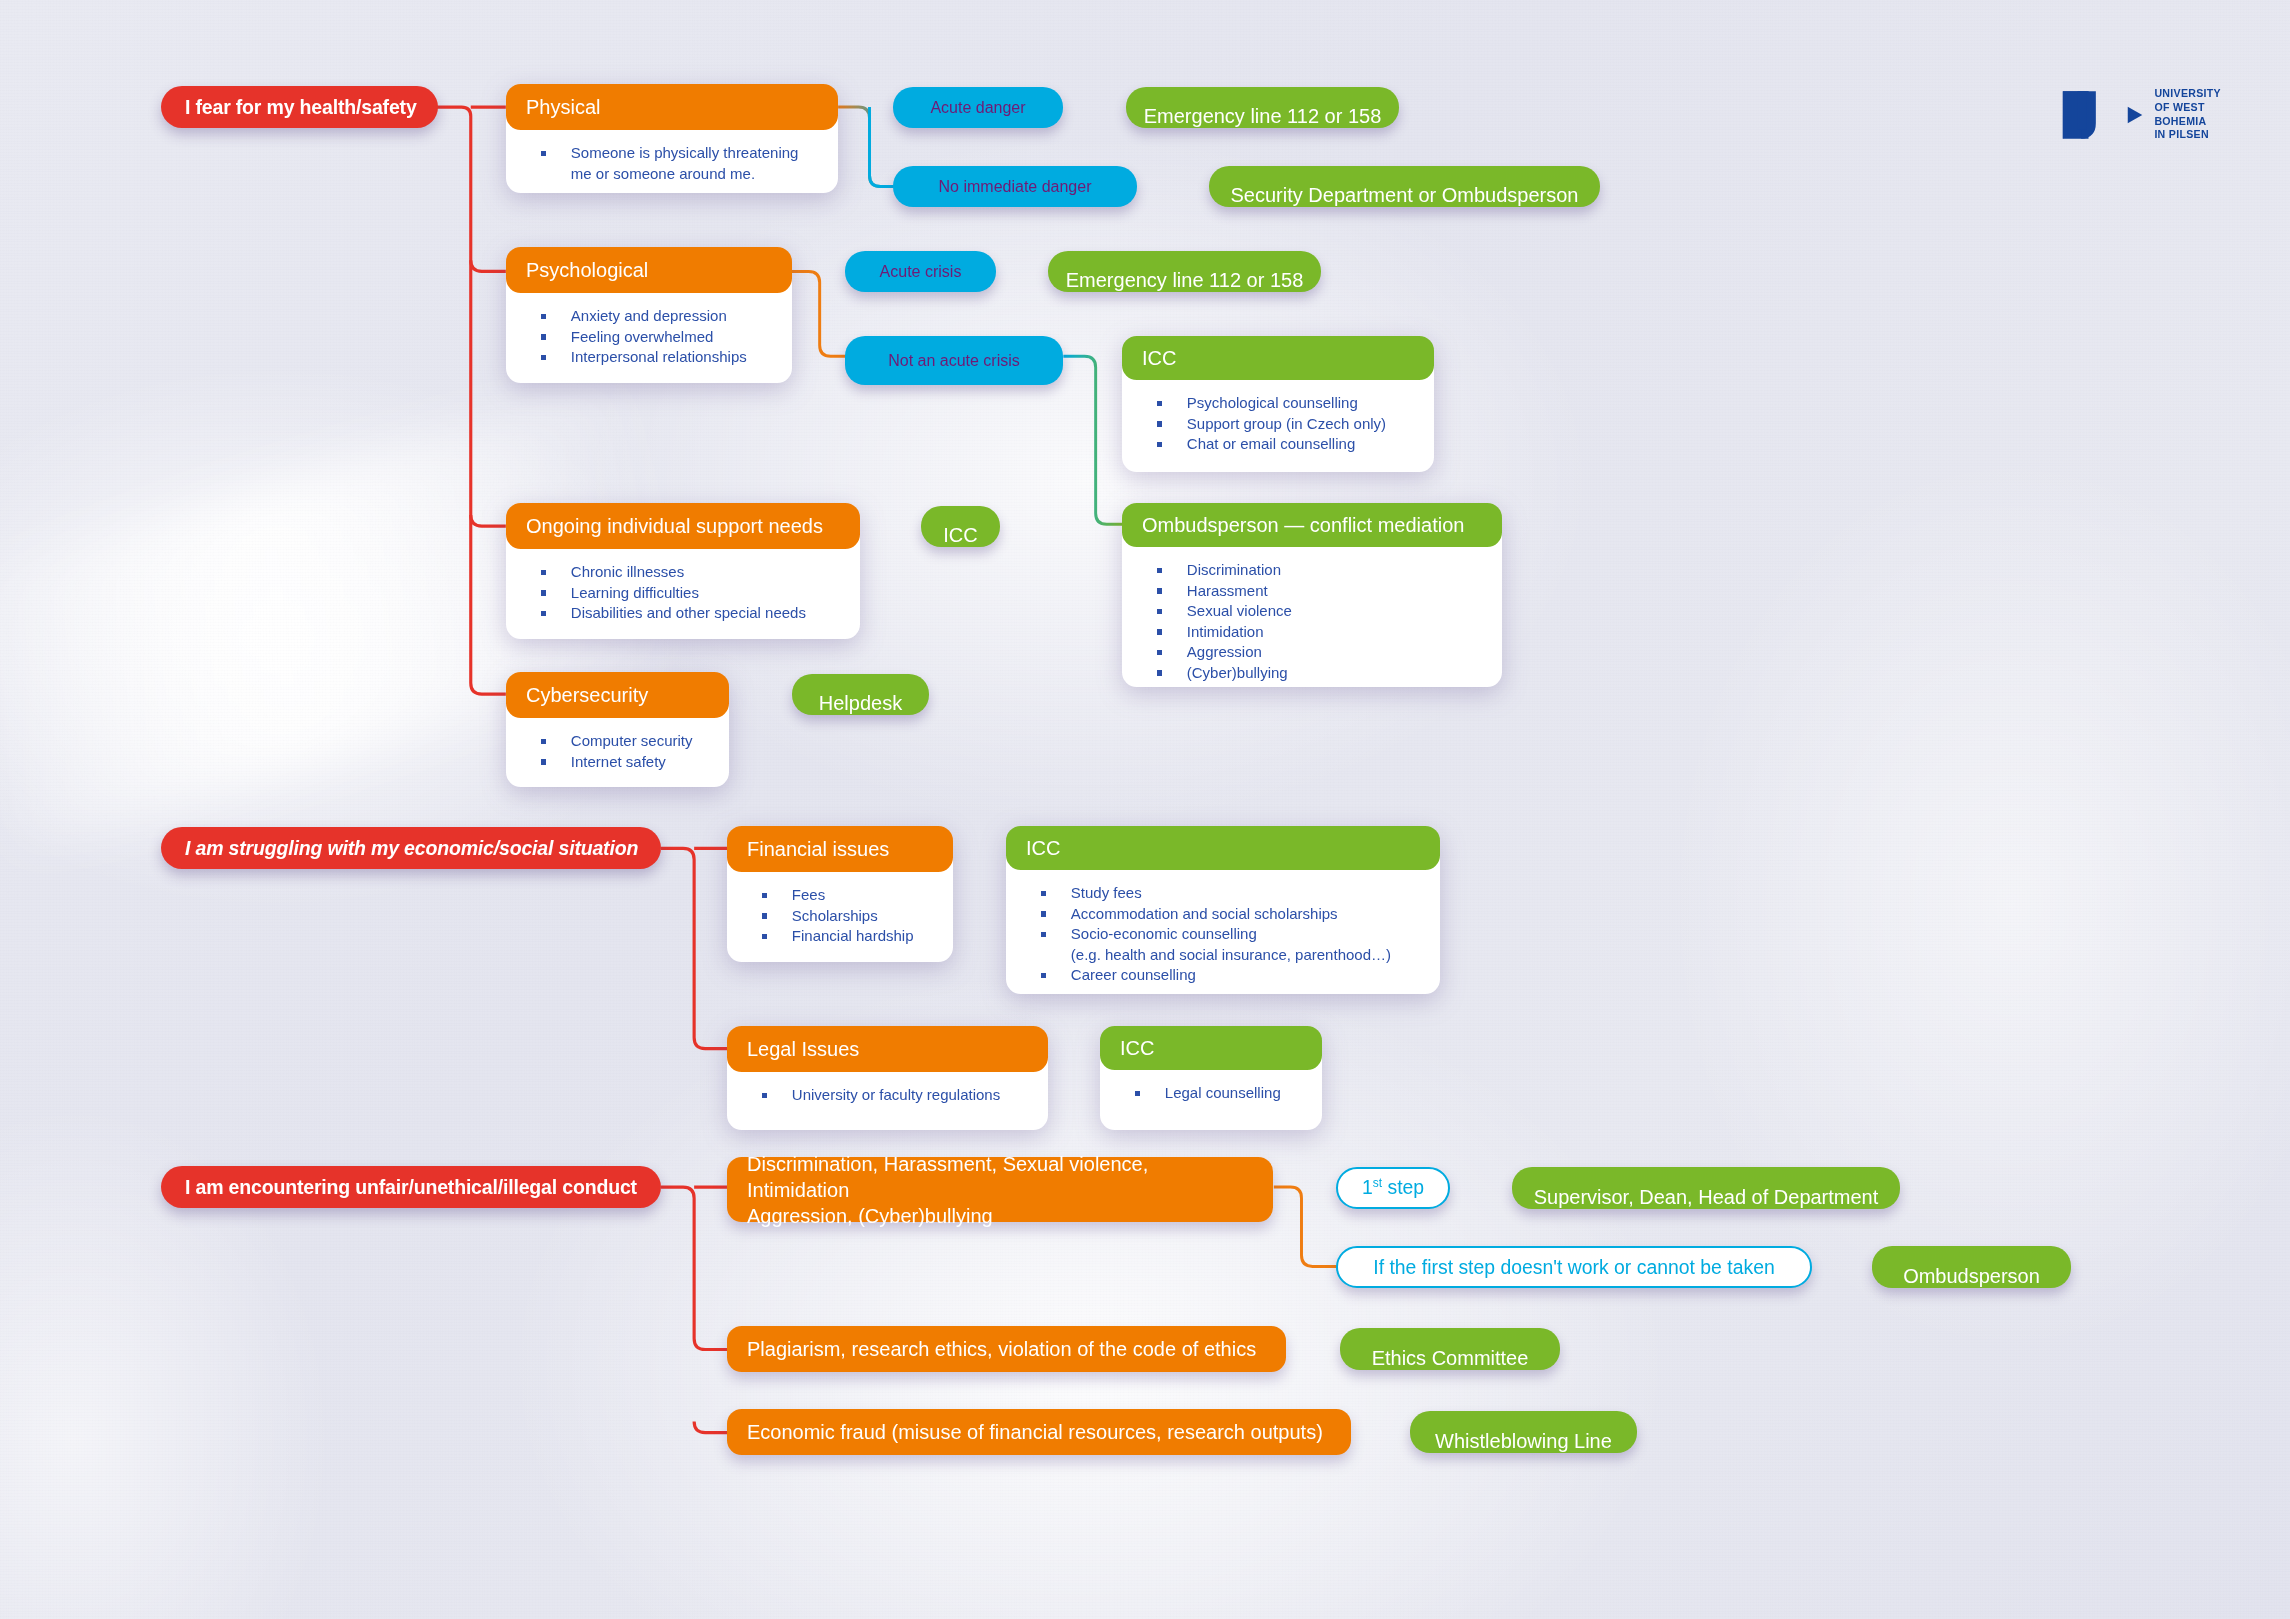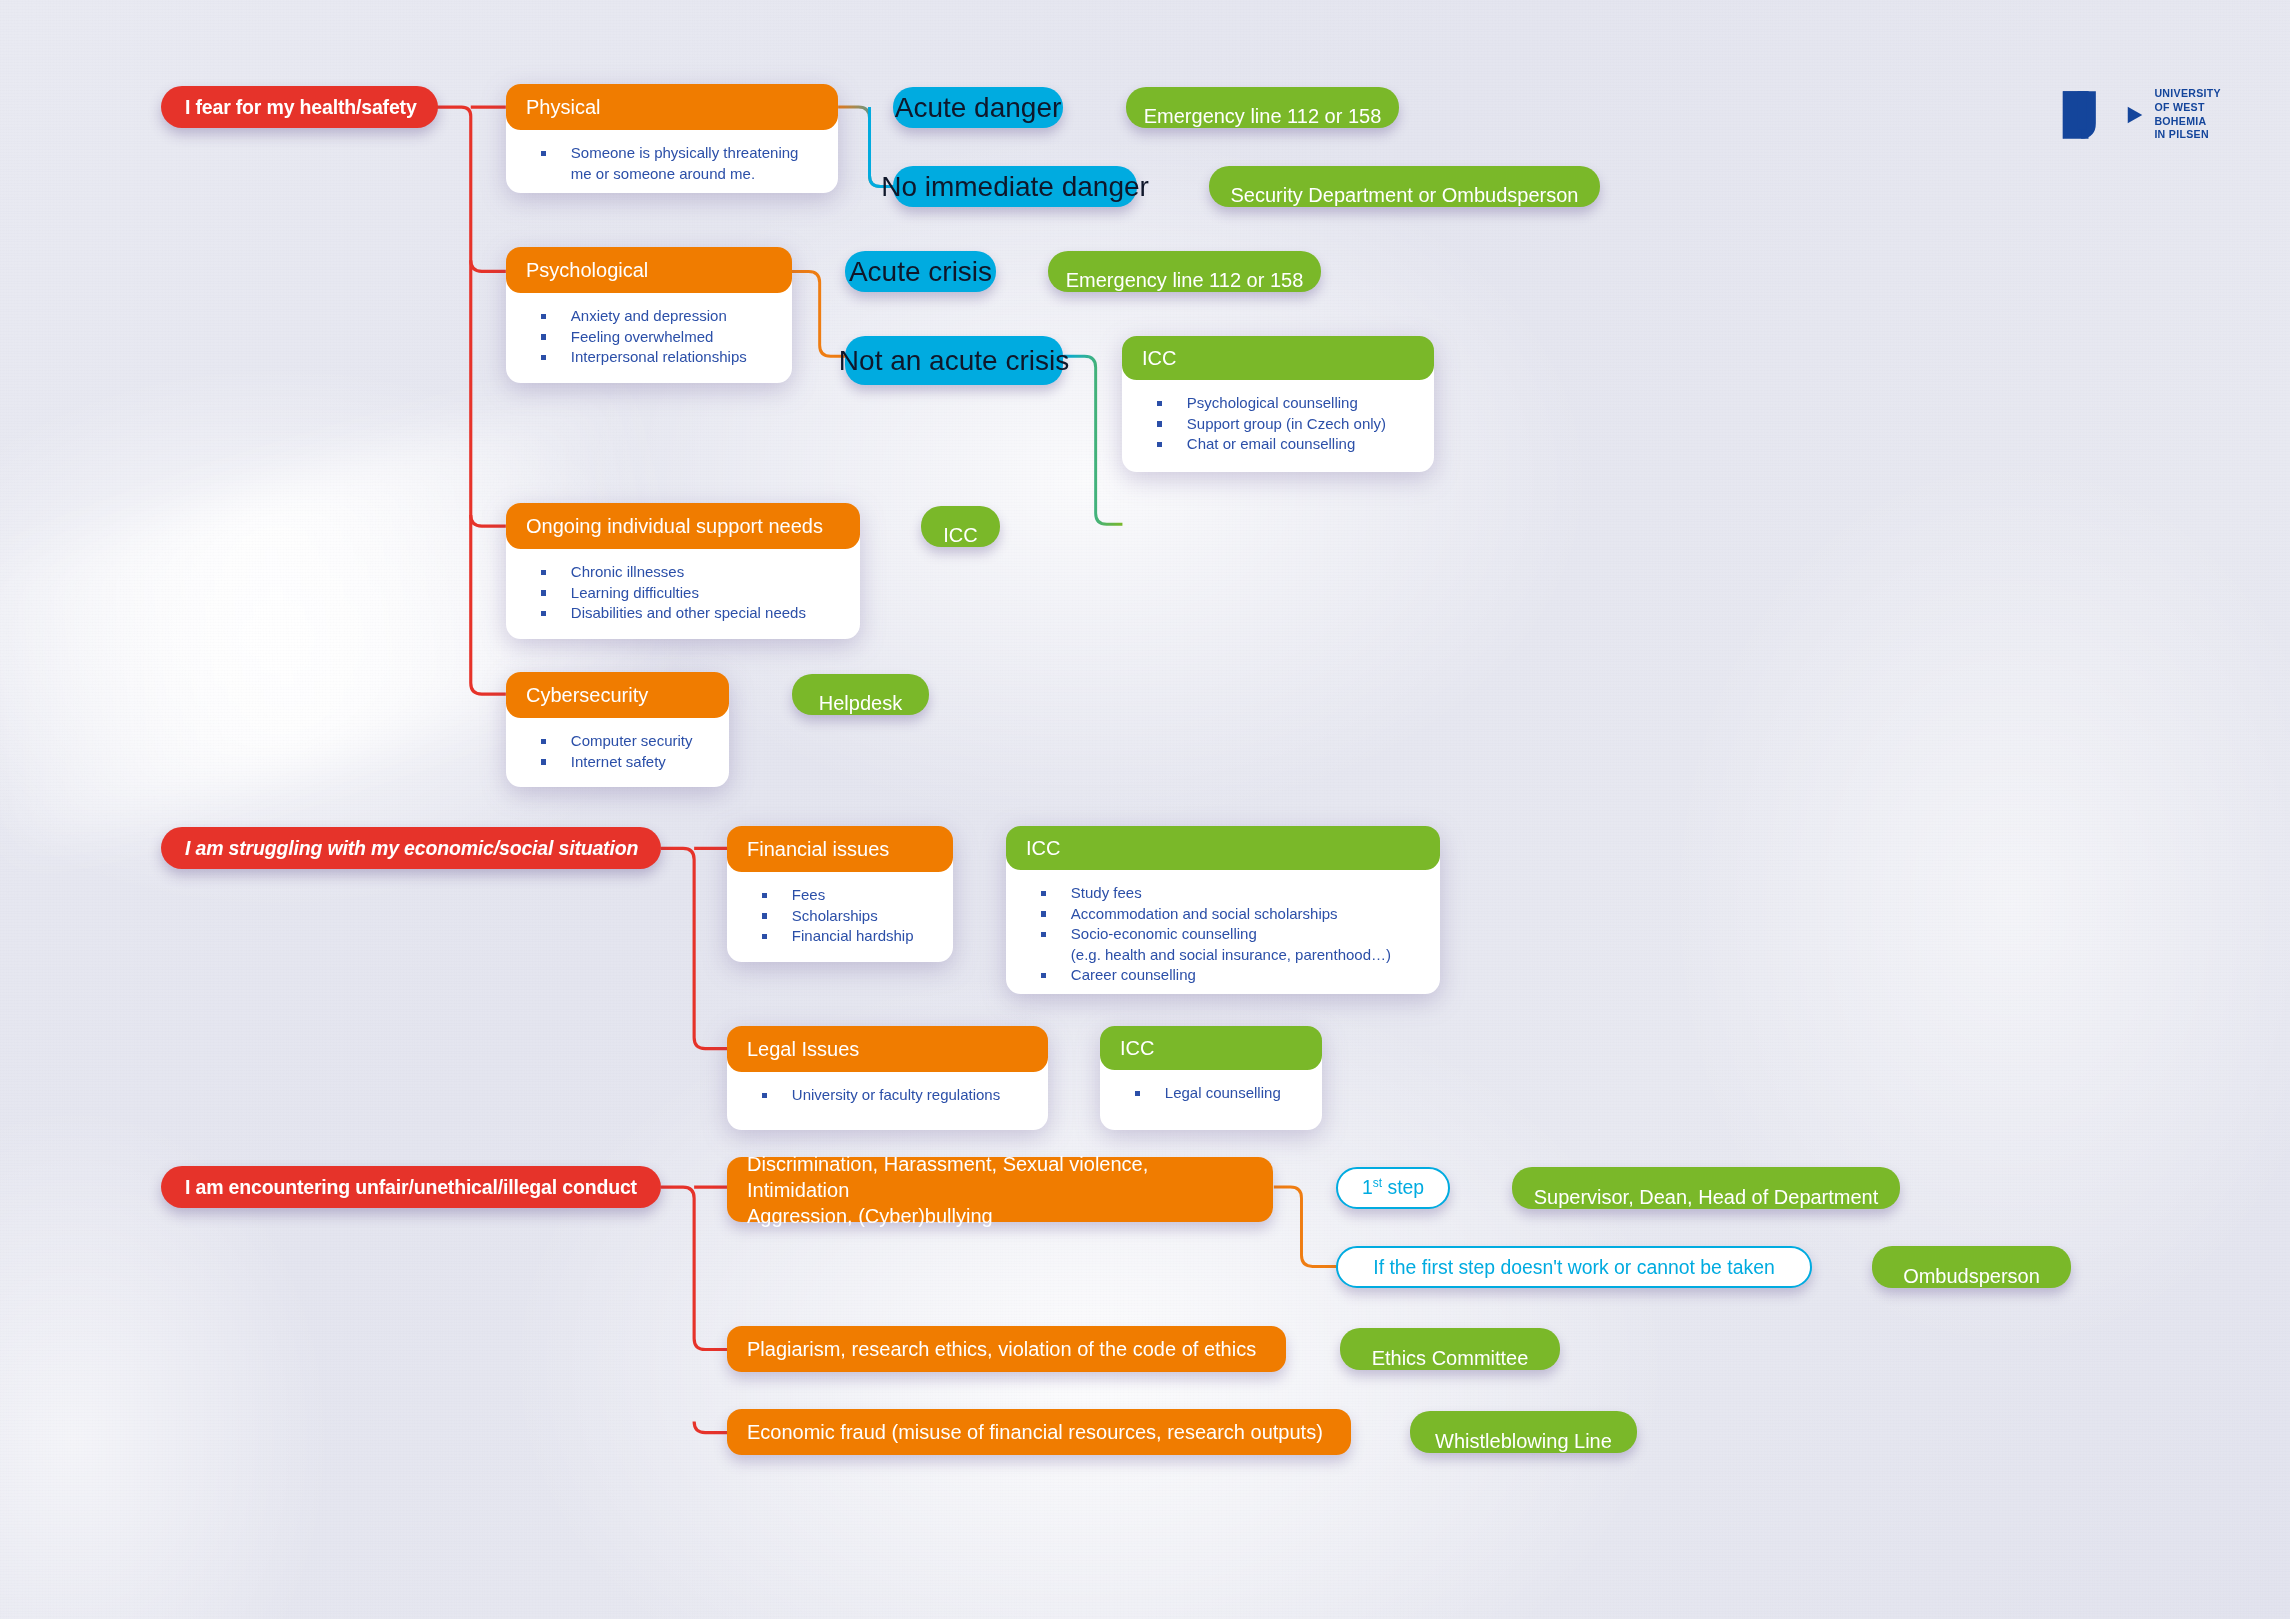--- a/index.html
+++ b/index.html
@@ -76,21 +76,21 @@
   }
   ul.blist li .sub{display:block;padding-left:0;}
 
   
   .blue{
     background:#00abe0;border-radius:20px;
     box-shadow:0 6.5px 12px rgba(80,60,130,.28);
     display:flex;align-items:center;justify-content:center;
     padding:0 20px;
   }
-  .blue .lbl{color:#0f172a;font-size:28px;white-space:nowrap;}
+  .blue .lbl{color:#701a75;font-size:16px;white-space:nowrap;}
 
   
   .blueout{
     background:#fff;border:2.8px solid #00abe0;border-radius:22px;
     box-shadow:0 6.5px 12px rgba(80,60,130,.26);
     display:flex;align-items:center;justify-content:center;
     padding:0 20px;box-sizing:border-box;
   }
   .blueout .lbl{color:#00abe0;font-size:19.4px;white-space:nowrap;}
   .blueout .lbl sup{font-size:.62em;vertical-align:super;}
@@ -286,20 +286,35 @@
     </div>
     <div class="body" style="height:107px;">
       <ul class="blist">
         <li>Psychological counselling</li>
         <li>Support group (in Czech only)</li>
         <li>Chat or email counselling</li>
       </ul>
     </div>
   </div>
 
+  <div class="node gcard" style="left:1122px;top:503px;width:380px;height:185px;">
+    <div class="hdr" style="height:44px;">
+      <span class="t">Ombudsperson — conflict mediation</span>
+    </div>
+    <div class="body" style="height:155px;">
+      <ul class="blist">
+        <li>Discrimination</li>
+        <li>Harassment</li>
+        <li>Sexual violence</li>
+        <li>Intimidation</li>
+        <li>Aggression</li>
+        <li>(Cyber)bullying</li>
+      </ul>
+    </div>
+  </div>
 
   <div class="node card" style="left:506px;top:503px;width:354px;height:137px;">
     <div class="hdr" style="height:46px;">
       <span class="t">Ongoing individual support needs</span>
     </div>
     <div class="body" style="height:105px;">
       <ul class="blist">
         <li>Chronic illnesses</li>
         <li>Learning difficulties</li>
         <li>Disabilities and other special needs</li>

